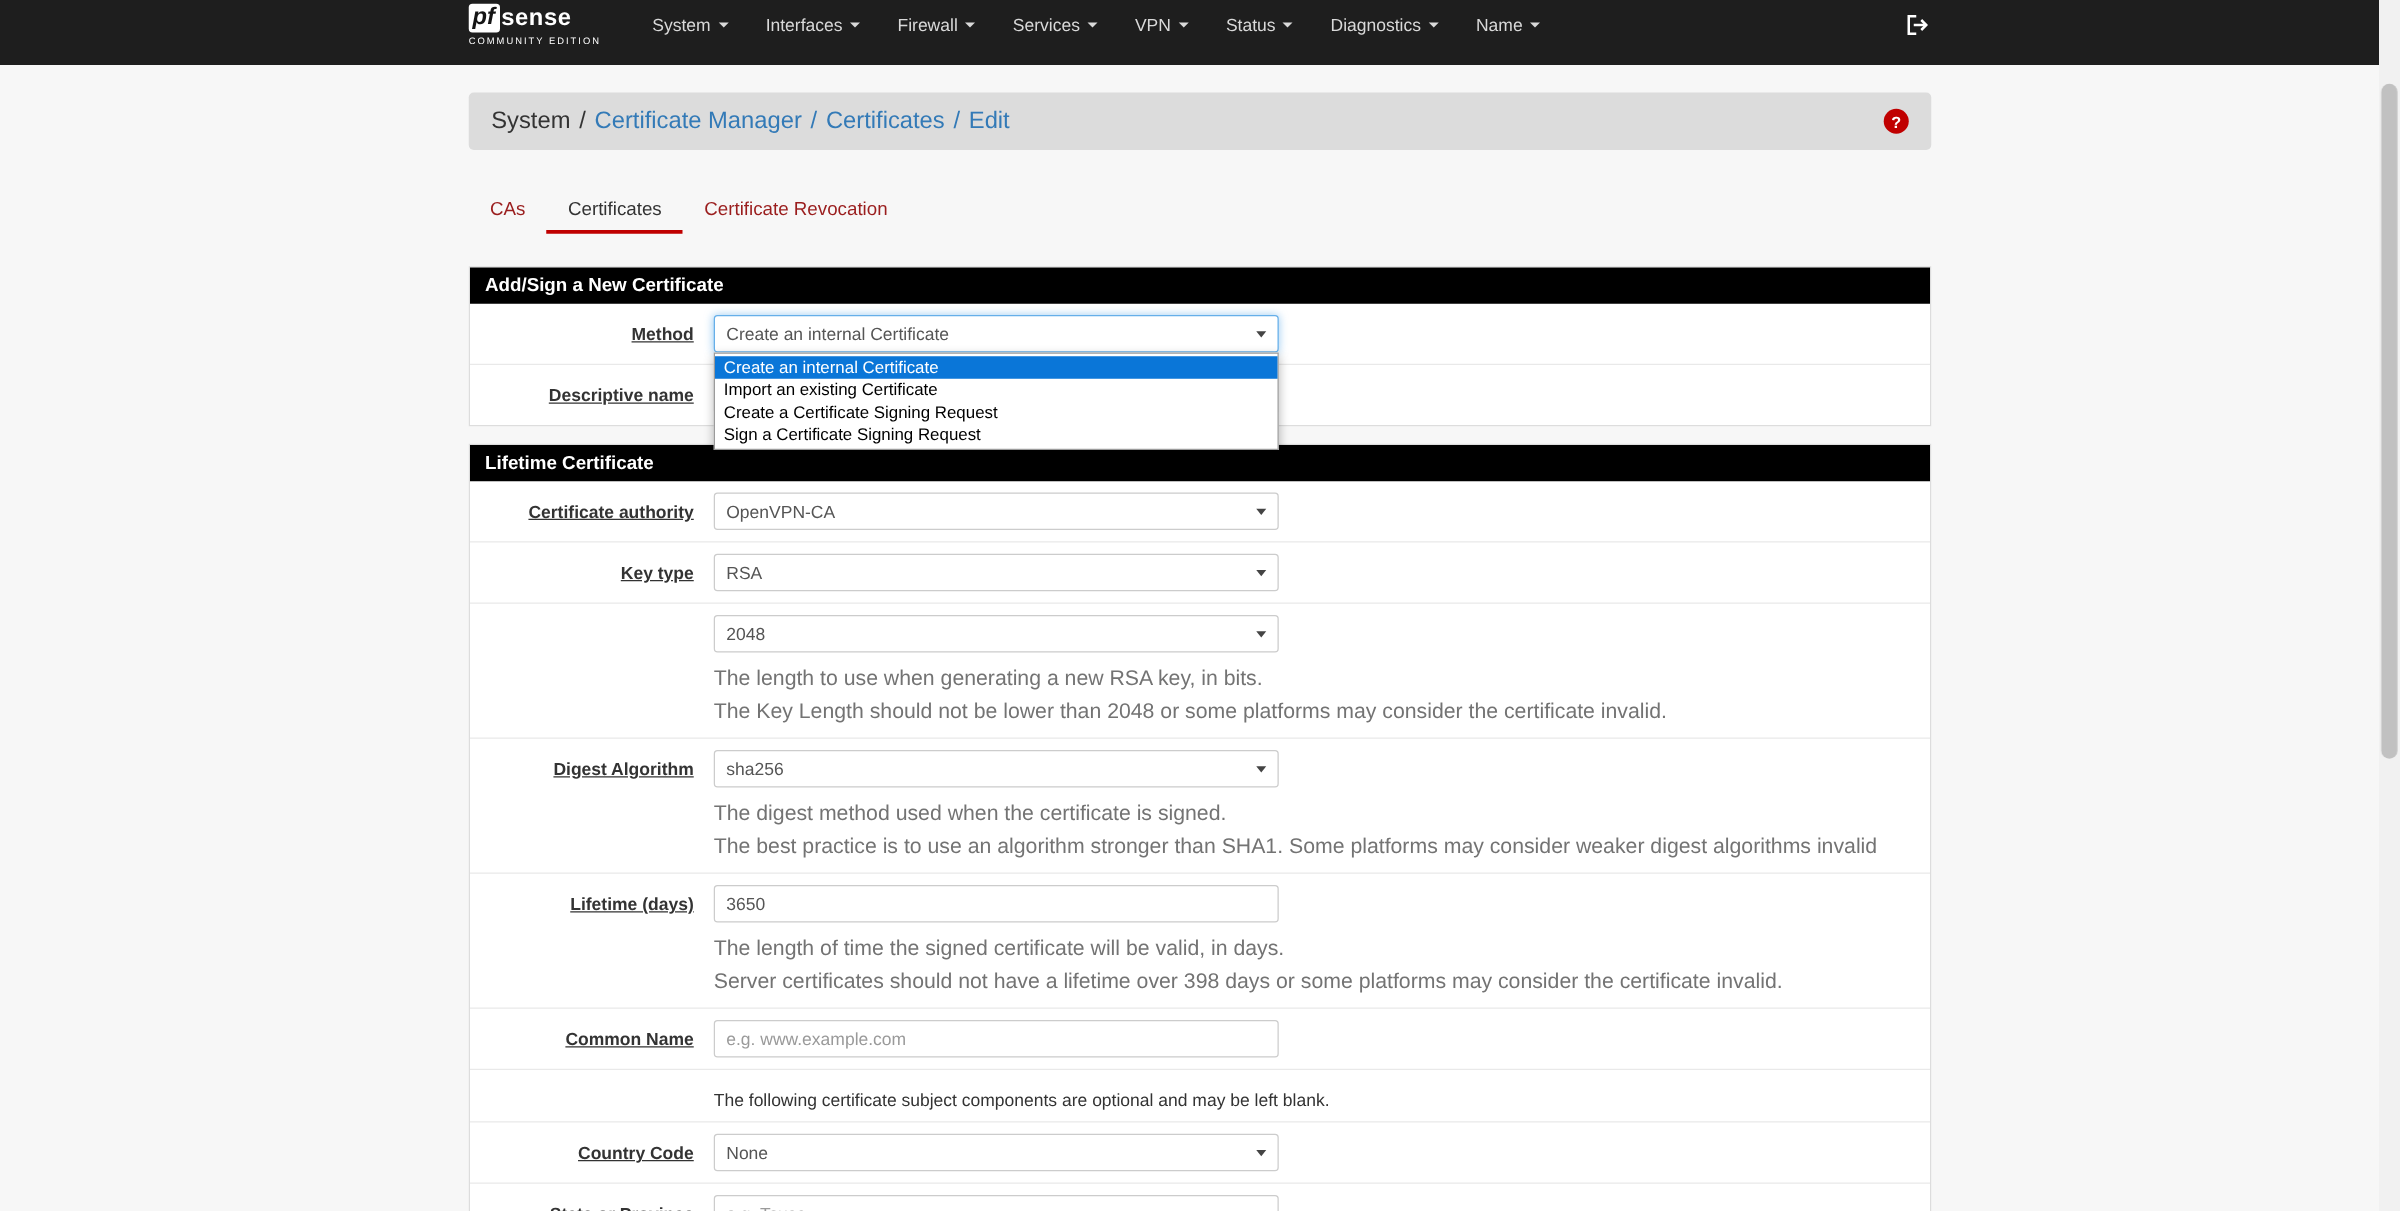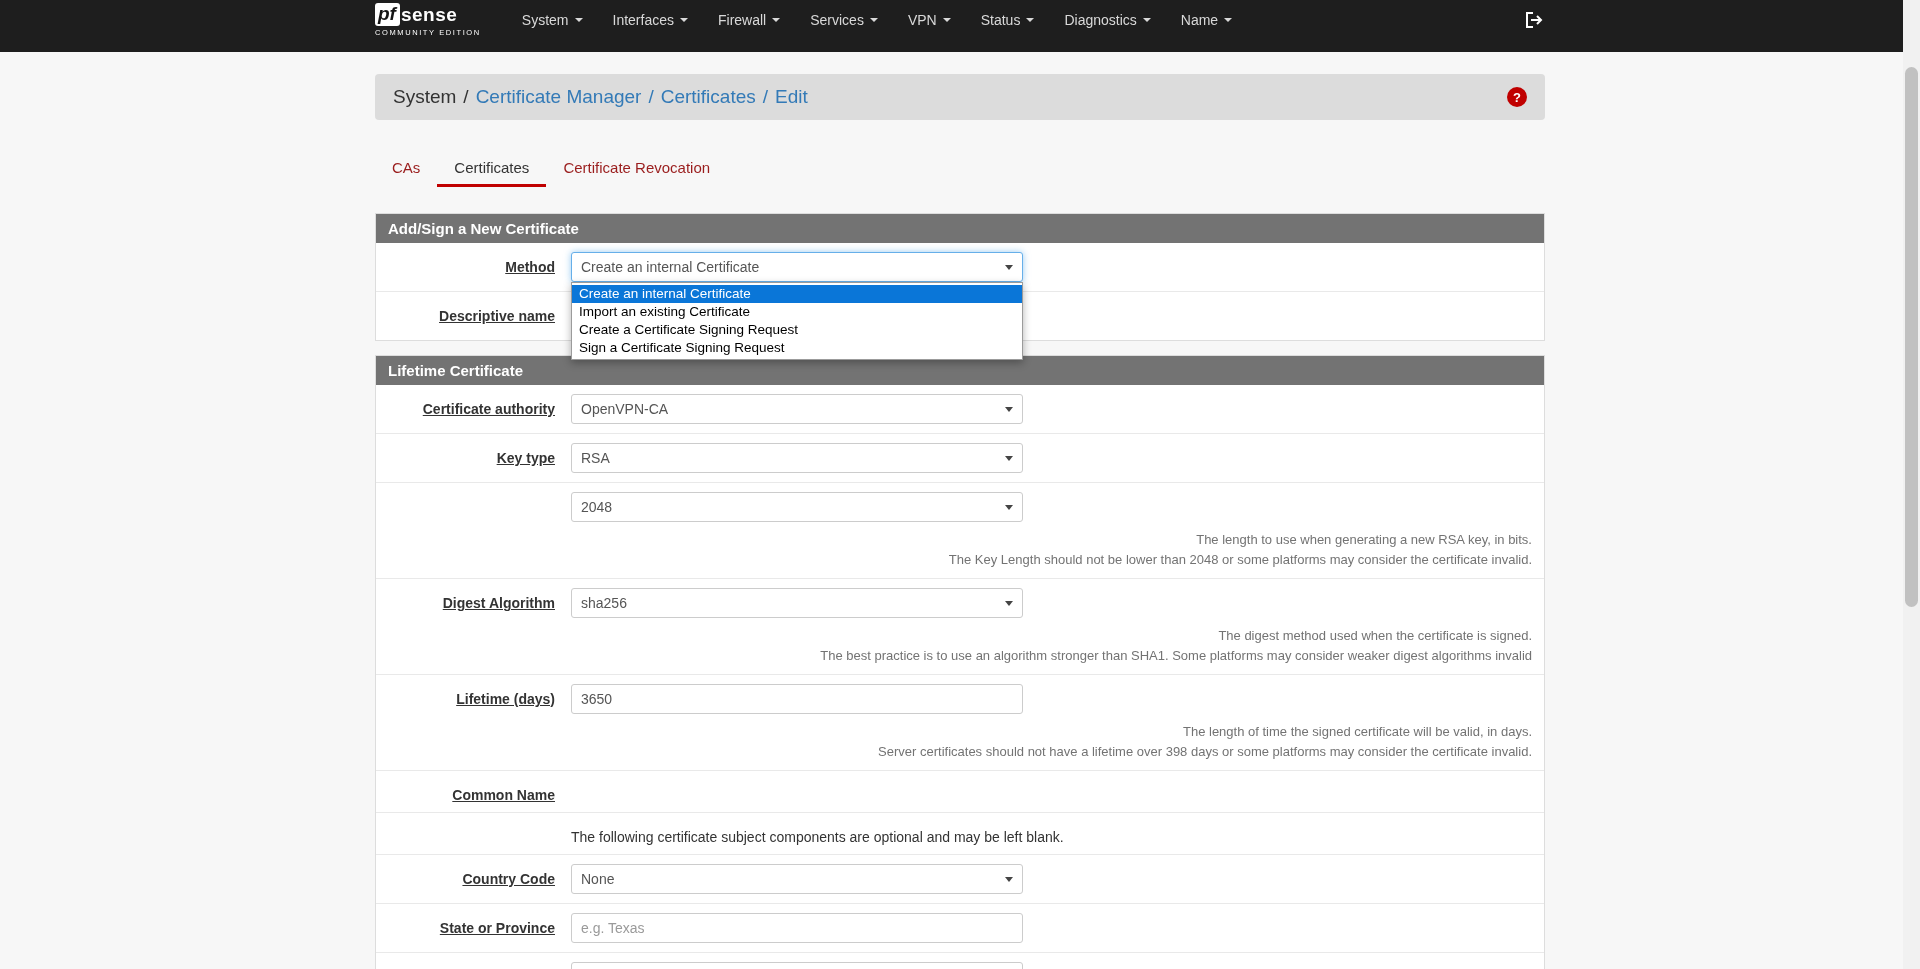--- a/index.html
+++ b/index.html
@@ -42,42 +42,42 @@
 
   
   .tabs { display:flex; list-style:none; margin:30px 0 0 0; padding:0; }
   .tab { padding:9px 17px 11px 17px; font-size:15px; color:#9a1d1d; cursor:pointer; position:relative; }
   .tab.active { color:#333; }
   .tab.active::after { content:""; position:absolute; left:0; right:0; bottom:0; height:3px; background:#c00000; }
 
   
   .panel { margin-top:26px; background:#fff; border:1px solid #dddddd; }
   .panel + .panel { margin-top:14px; }
-  .panel-heading { background:#737373; color:#ffffff; font-weight:bold; font-size:15px; padding:6px 12px; }
+  .panel-heading { background:#000000; color:#ffffff; font-weight:bold; font-size:15px; padding:6px 12px; }
   .form-row { display:flex; border-bottom:1px solid #e9e9e9; padding:9px 12px 9px 0; position:relative; }
   .form-row:last-child { border-bottom:none; }
   .row-label { width:195px; min-width:195px; text-align:right; padding-right:16px; padding-top:7px; font-weight:bold; font-size:14px; color:#333; }
   .row-label .lbl { text-decoration:underline; }
   .row-control { flex:1; position:relative; }
 
   .ctl {
     width:452px; height:30px; border:1px solid #cccccc; border-radius:3px;
     background:#fff; font-size:14px; color:#555; padding:0 9px;
     display:flex; align-items:center; justify-content:space-between; cursor:pointer;
   }
   .ctl.focused { border-color:#66afe9; box-shadow:0 0 7px rgba(102,175,233,0.65); }
   .sel-caret { width:0; height:0; border-left:4.5px solid transparent; border-right:4.5px solid transparent; border-top:5px solid #444; margin-left:8px; }
   input.ctl-input {
     width:452px; height:30px; border:1px solid #cccccc; border-radius:3px;
     background:#fff; font-size:14px; color:#555; padding:0 9px;
     font-family:Liberation Sans, sans-serif; outline:none;
   }
   input.ctl-input::placeholder { color:#9a9a9a; opacity:1; }
 
-  .help-text { color:#737373; font-size:13px; line-height:1.5; margin-top:8px;text-align:right; }
+  .help-text { color:#737373; font-size:17px; line-height:1.5; margin-top:8px; }
   .note-text { font-size:14px; color:#333; padding-top:7px; }
 
   
   .dropdown-popup {
     position:absolute; top:30px; left:0; width:452px; background:#ffffff;
     border:1px solid #9b9b9b; box-shadow:0 3px 8px rgba(0,0,0,0.3);
     z-index:50; padding:2px 0;
   }
   .dropdown-option { font-size:13.5px; color:#000; line-height:18px; padding:0 7px; cursor:pointer; white-space:nowrap; }
   .dropdown-option.selected { background:#0a76d8; color:#ffffff; }
@@ -245,20 +245,23 @@
         <input class="ctl-input" type="text" value="3650" style="">
         <div class="help-text">
           <div>The length of time the signed certificate will be valid, in days.</div>
           <div>Server certificates should not have a lifetime over 398 days or some platforms may consider the certificate invalid.</div>
         </div>
       </div>
     </div>
 
     <div class="form-row">
       <div class="row-label"><span class="lbl">Common Name</span></div>
+      <div class="row-control">
+        <input class="ctl-input" type="text" placeholder="e.g. www.example.com" style="">
+      </div>
     </div>
 
     <div class="form-row">
       <div class="row-label"></div>
       <div class="row-control">
         <div class="note-text">The following certificate subject components are optional and may be left blank.</div>
       </div>
     </div>
 
     <div class="form-row">

